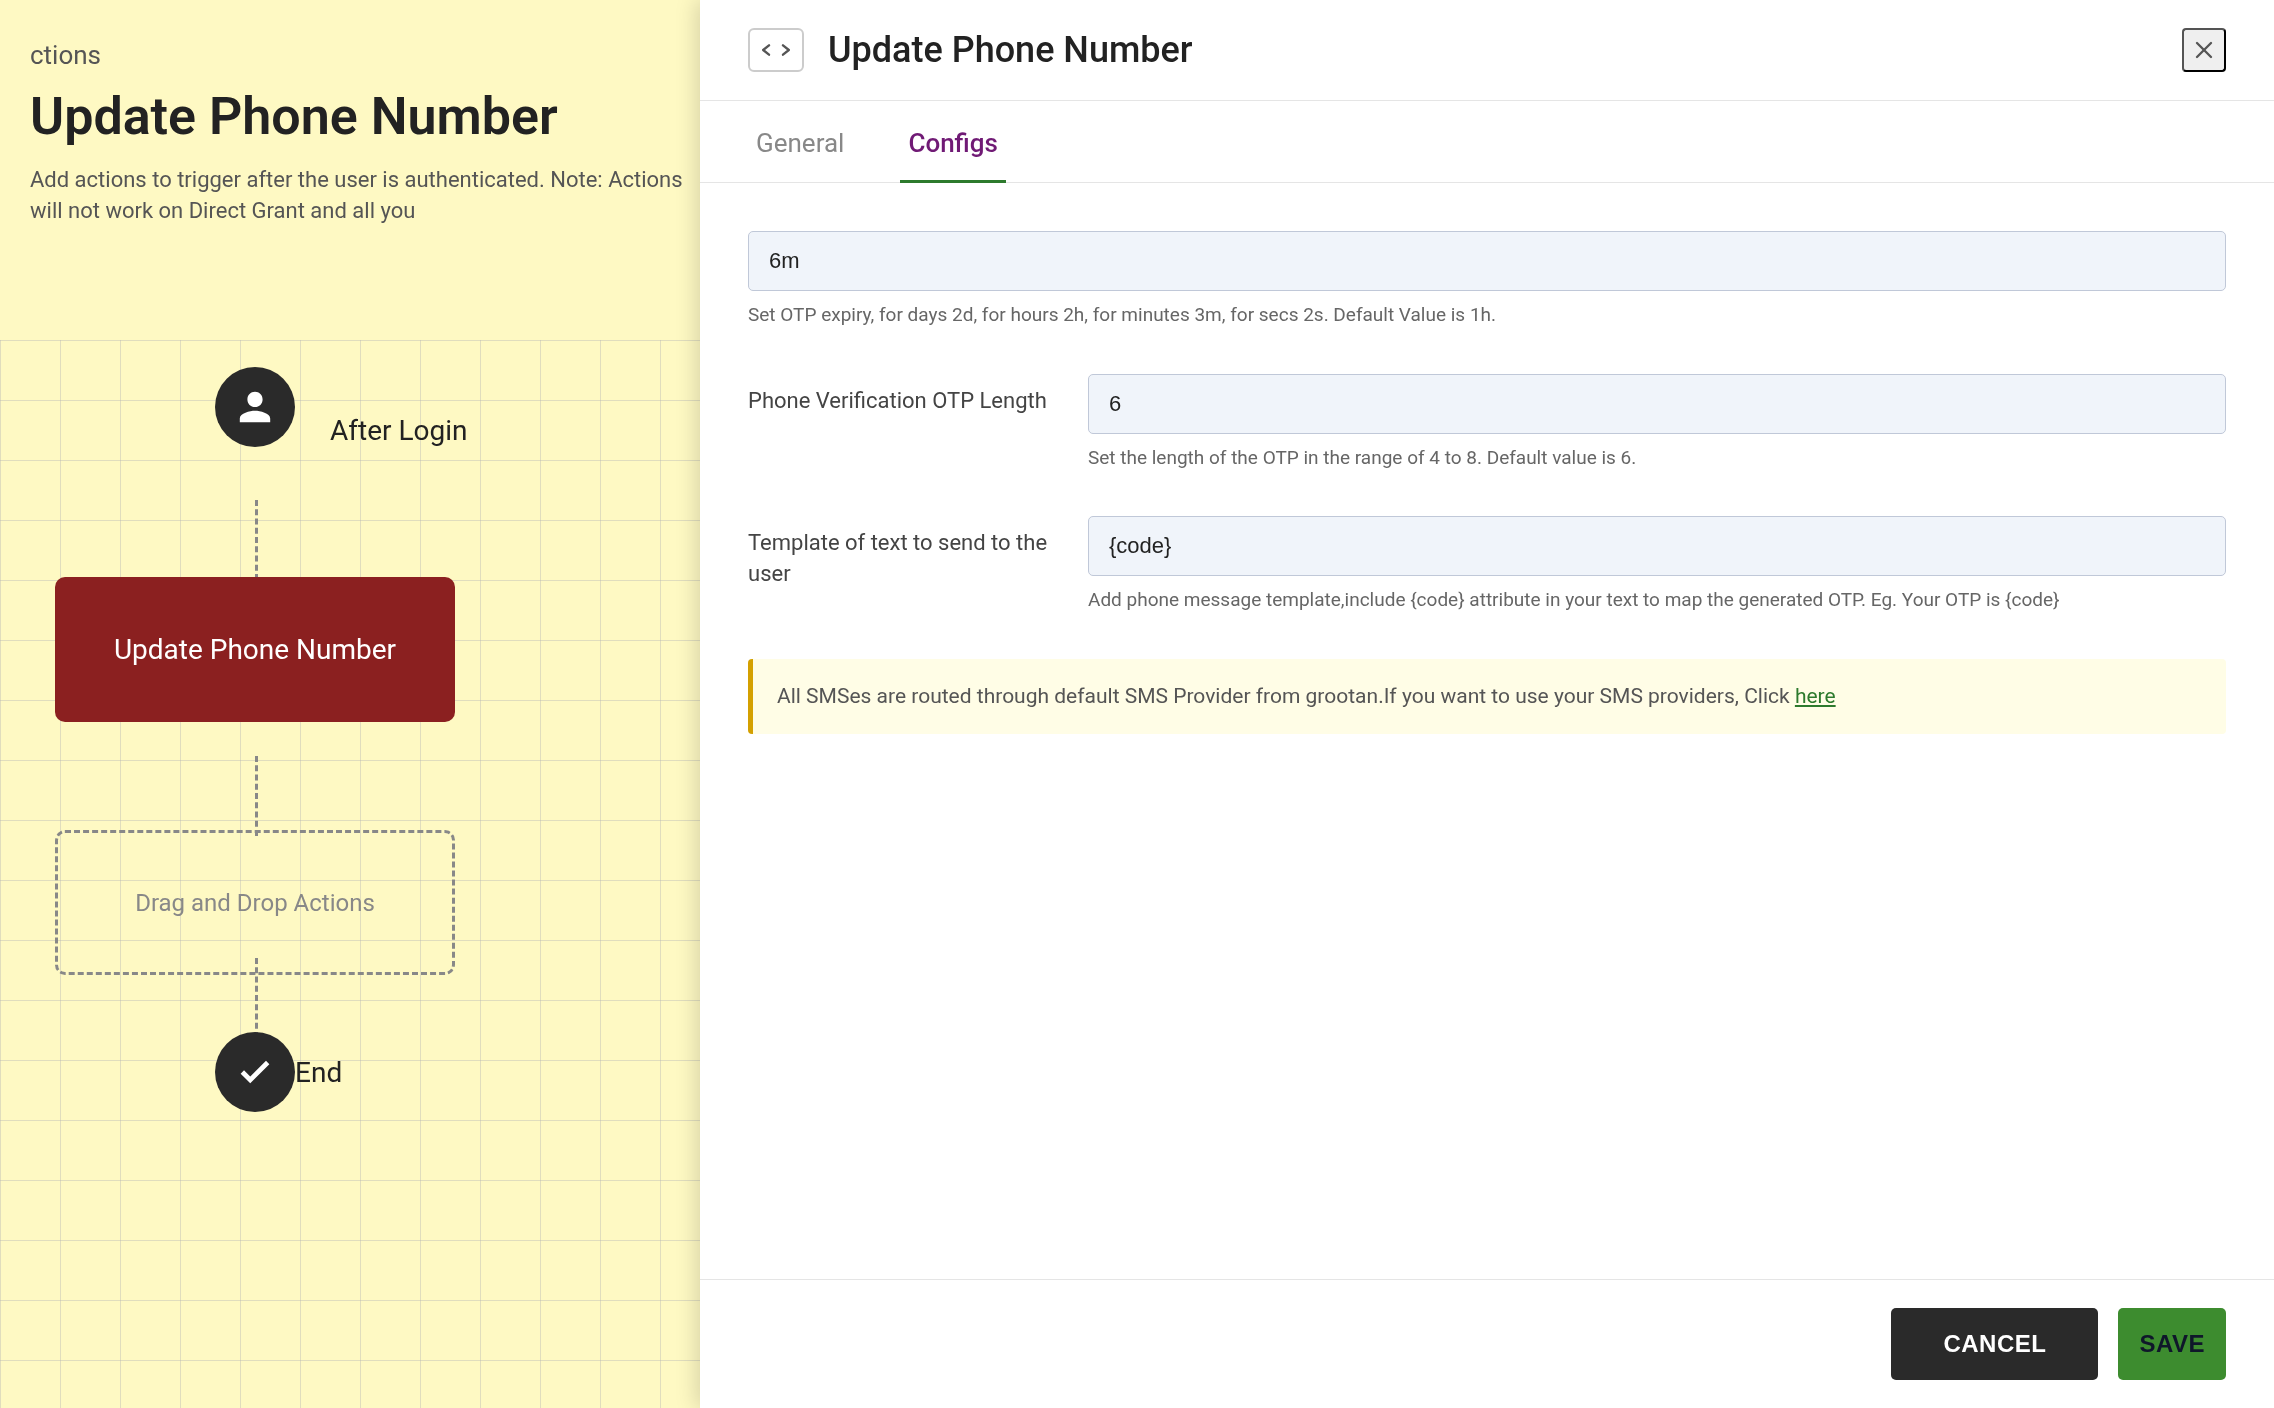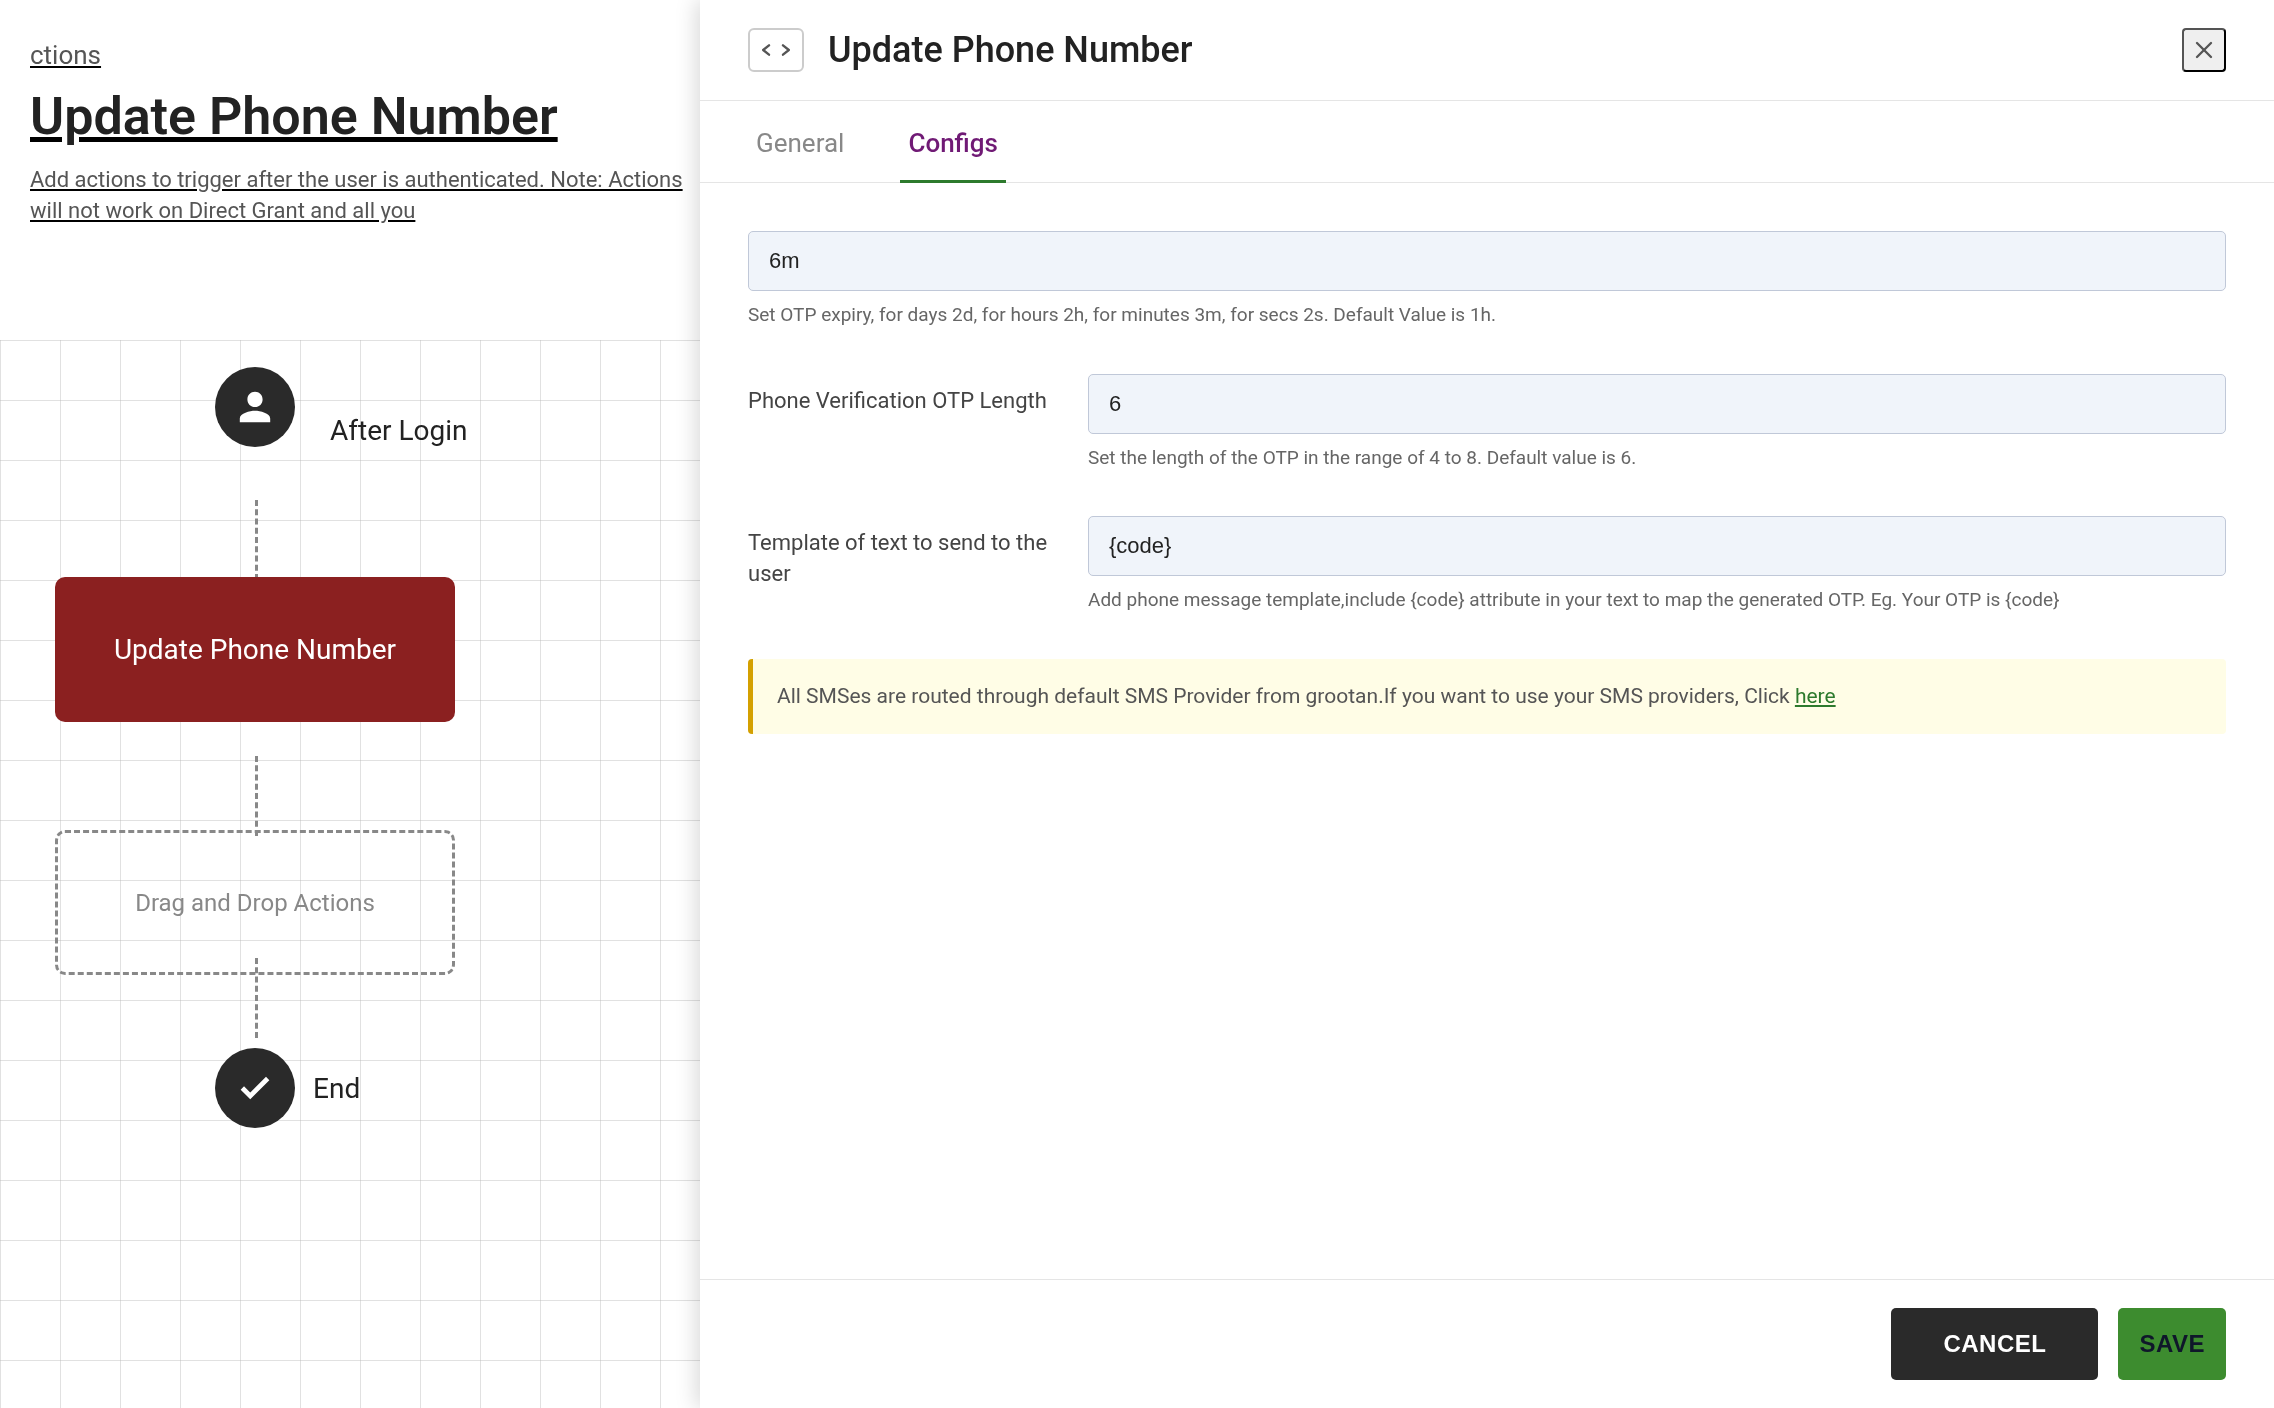--- a/index.html
+++ b/index.html
@@ -12,23 +12,22 @@
       background: #e8e8e8;
     }
 
     
     .left-panel {
       position: absolute;
       left: 0;
       top: 0;
       width: 700px;
       height: 1408px;
-      background: #ffffff;
+      background: #fef9c3;
       overflow: hidden;
-      text-decoration: underline;
     }
 
     .left-panel-content {
       padding: 40px 0 0 30px;
     }
 
     .breadcrumb-text {
       font-size: 26px;
       color: #555;
       margin-bottom: 16px;
@@ -160,25 +159,24 @@
     }
 
     .node-drag-drop-label {
       font-size: 24px;
       color: #888;
     }
 
     
     .node-end {
       position: absolute;
-      top: 708px;
+      top: 692px;
       left: 215px;
       display: flex;
       align-items: center;
-      gap: 18px;
       text-align: center;
     }
 
     .node-circle-check {
       width: 80px;
       height: 80px;
       border-radius: 50%;
       background: #2a2a2a;
       display: flex;
       align-items: center;

